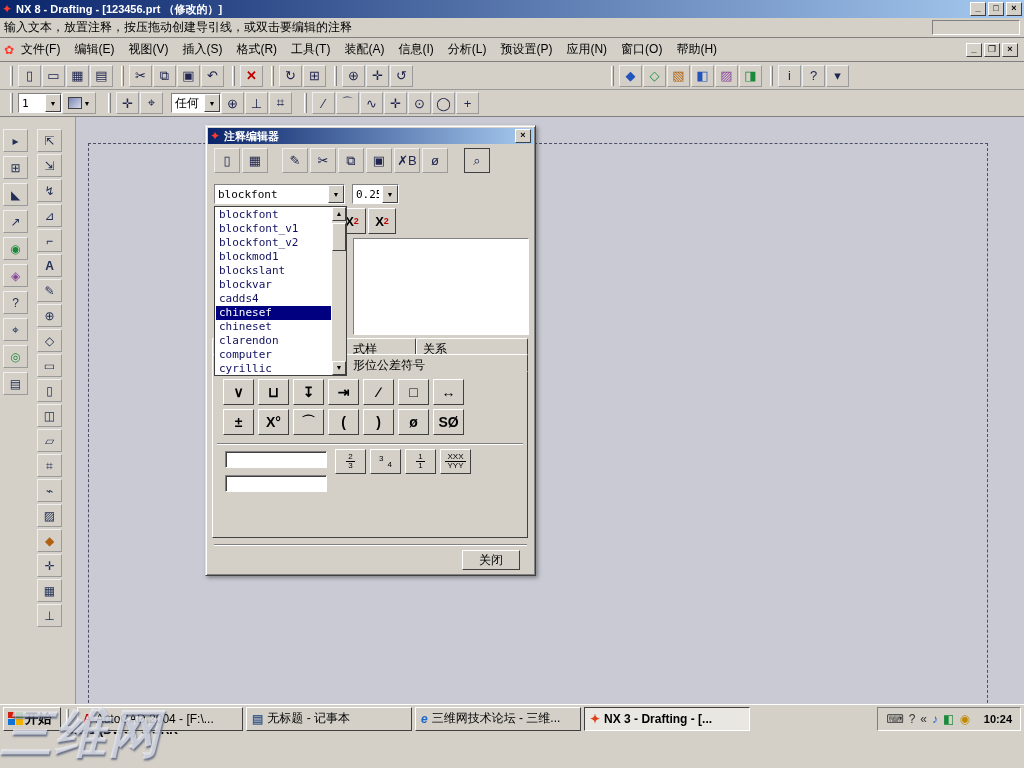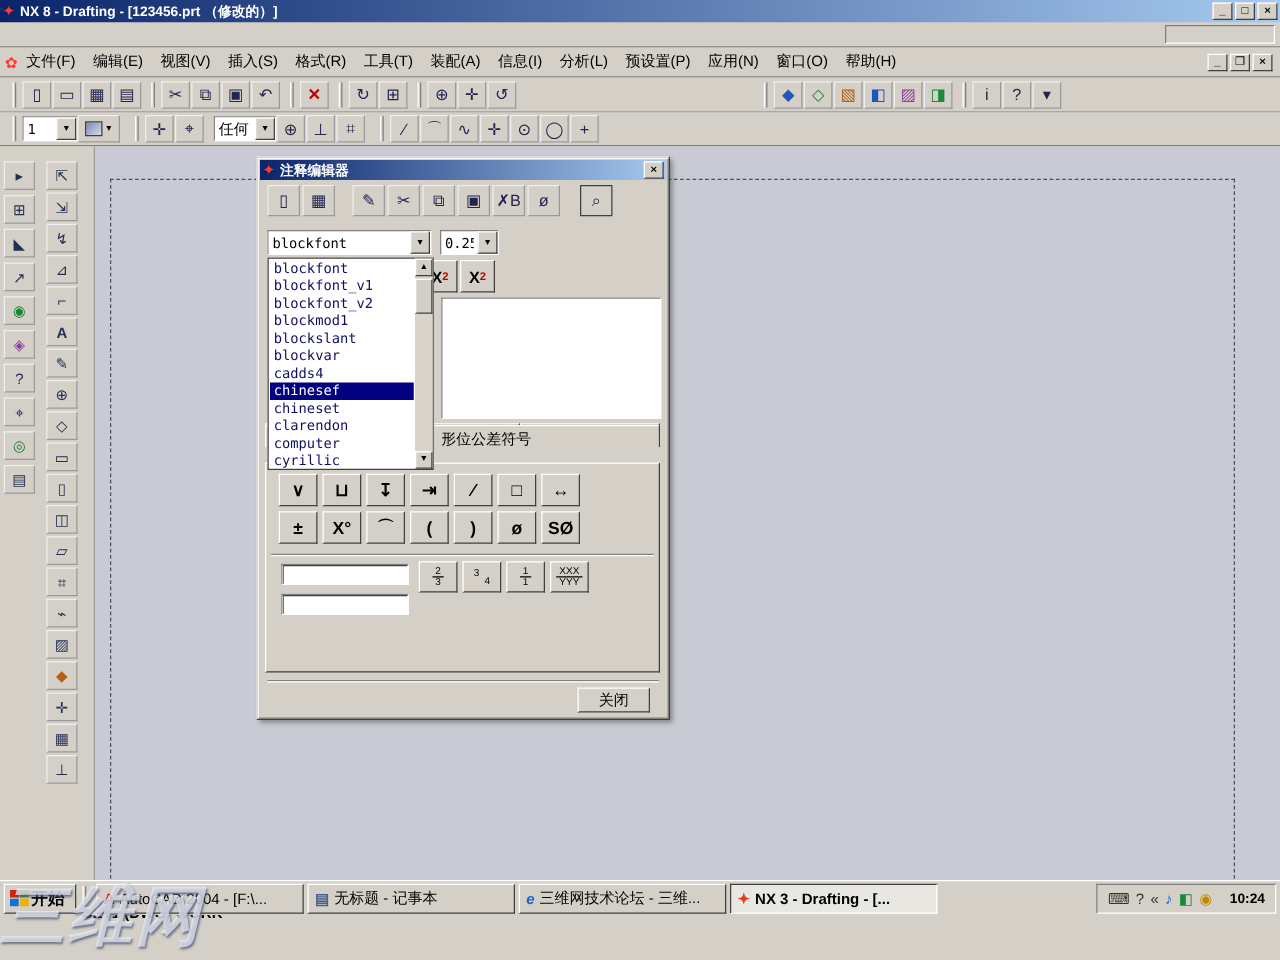--- a/index.html
+++ b/index.html
@@ -155,21 +155,21 @@
   #supbtn { left:132px; top:82px; } #subbtn { left:162px; top:82px; }
 
   #dlg-textarea { left:147px; top:112px; width:176px; height:97px; background:#fff; }
 
   .tab { position:absolute; height:17px; background:#d4d0c8; padding:2px 6px 0 6px;
     border:1px solid; border-color:#fff #404040 #d4d0c8 #fff;
     border-top-left-radius:2px; border-top-right-radius:2px; font-size:12px; white-space:nowrap; }
   #tabA { left:6px;  top:212px; width:134px; }
   #tabB { left:140px; top:212px; width:70px; }
   #tabC { left:210px; top:212px; width:112px; }
-  #tabActive { left:6px; top:214px; width:316px; height:18px; padding-left:140px; font-weight:normal;
+  #tabActive { left:6px; top:228px; width:316px; height:18px; padding-left:140px; font-weight:normal;
     border-color:#fff #404040 #d4d0c8 #fff; z-index:2; }
   #dlg-panel { left:6px; top:244px; width:316px; height:168px;
     border:1px solid; border-color:#fff #404040 #404040 #fff; background:#d4d0c8; }
   .symrow { position:absolute; left:10px; display:flex; gap:4px; }
   #symrow1 { top:8px; } #symrow2 { top:38px; }
   .symbtn { width:31px; height:26px; background:#d4d0c8; color:#000;
     border:1px solid; border-color:#fff #404040 #404040 #fff;
     display:flex; align-items:center; justify-content:center; font-size:14px; font-weight:bold; }
   #panel-divider { position:absolute; left:4px; right:4px; top:72px; }
   .dlg-input { position:absolute; left:12px; width:102px; height:17px; background:#fff;
@@ -198,20 +198,21 @@
   <span class="appicon">✦</span>
   <span class="ttl">NX 8 - Drafting - [123456.prt （修改的）]</span>
   <span class="winbtns">
     <span class="wbtn">_</span>
     <span class="wbtn">□</span>
     <span class="wbtn">×</span>
   </span>
 </div>
 
 <div id="promptbar" class="abs">
+  <span class="ptext">输入文本，放置注释，按压拖动创建导引线，或双击要编辑的注释</span>
   <span class="pfield sunken"></span>
 </div>
 
 <div id="menubar" class="abs">
   <span class="appicon">✿</span>
   <span style="display:flex;">
 
   <span class="menu-item">文件(F)</span>
       <span class="menu-item">编辑(E)</span>
       <span class="menu-item">视图(V)</span>

